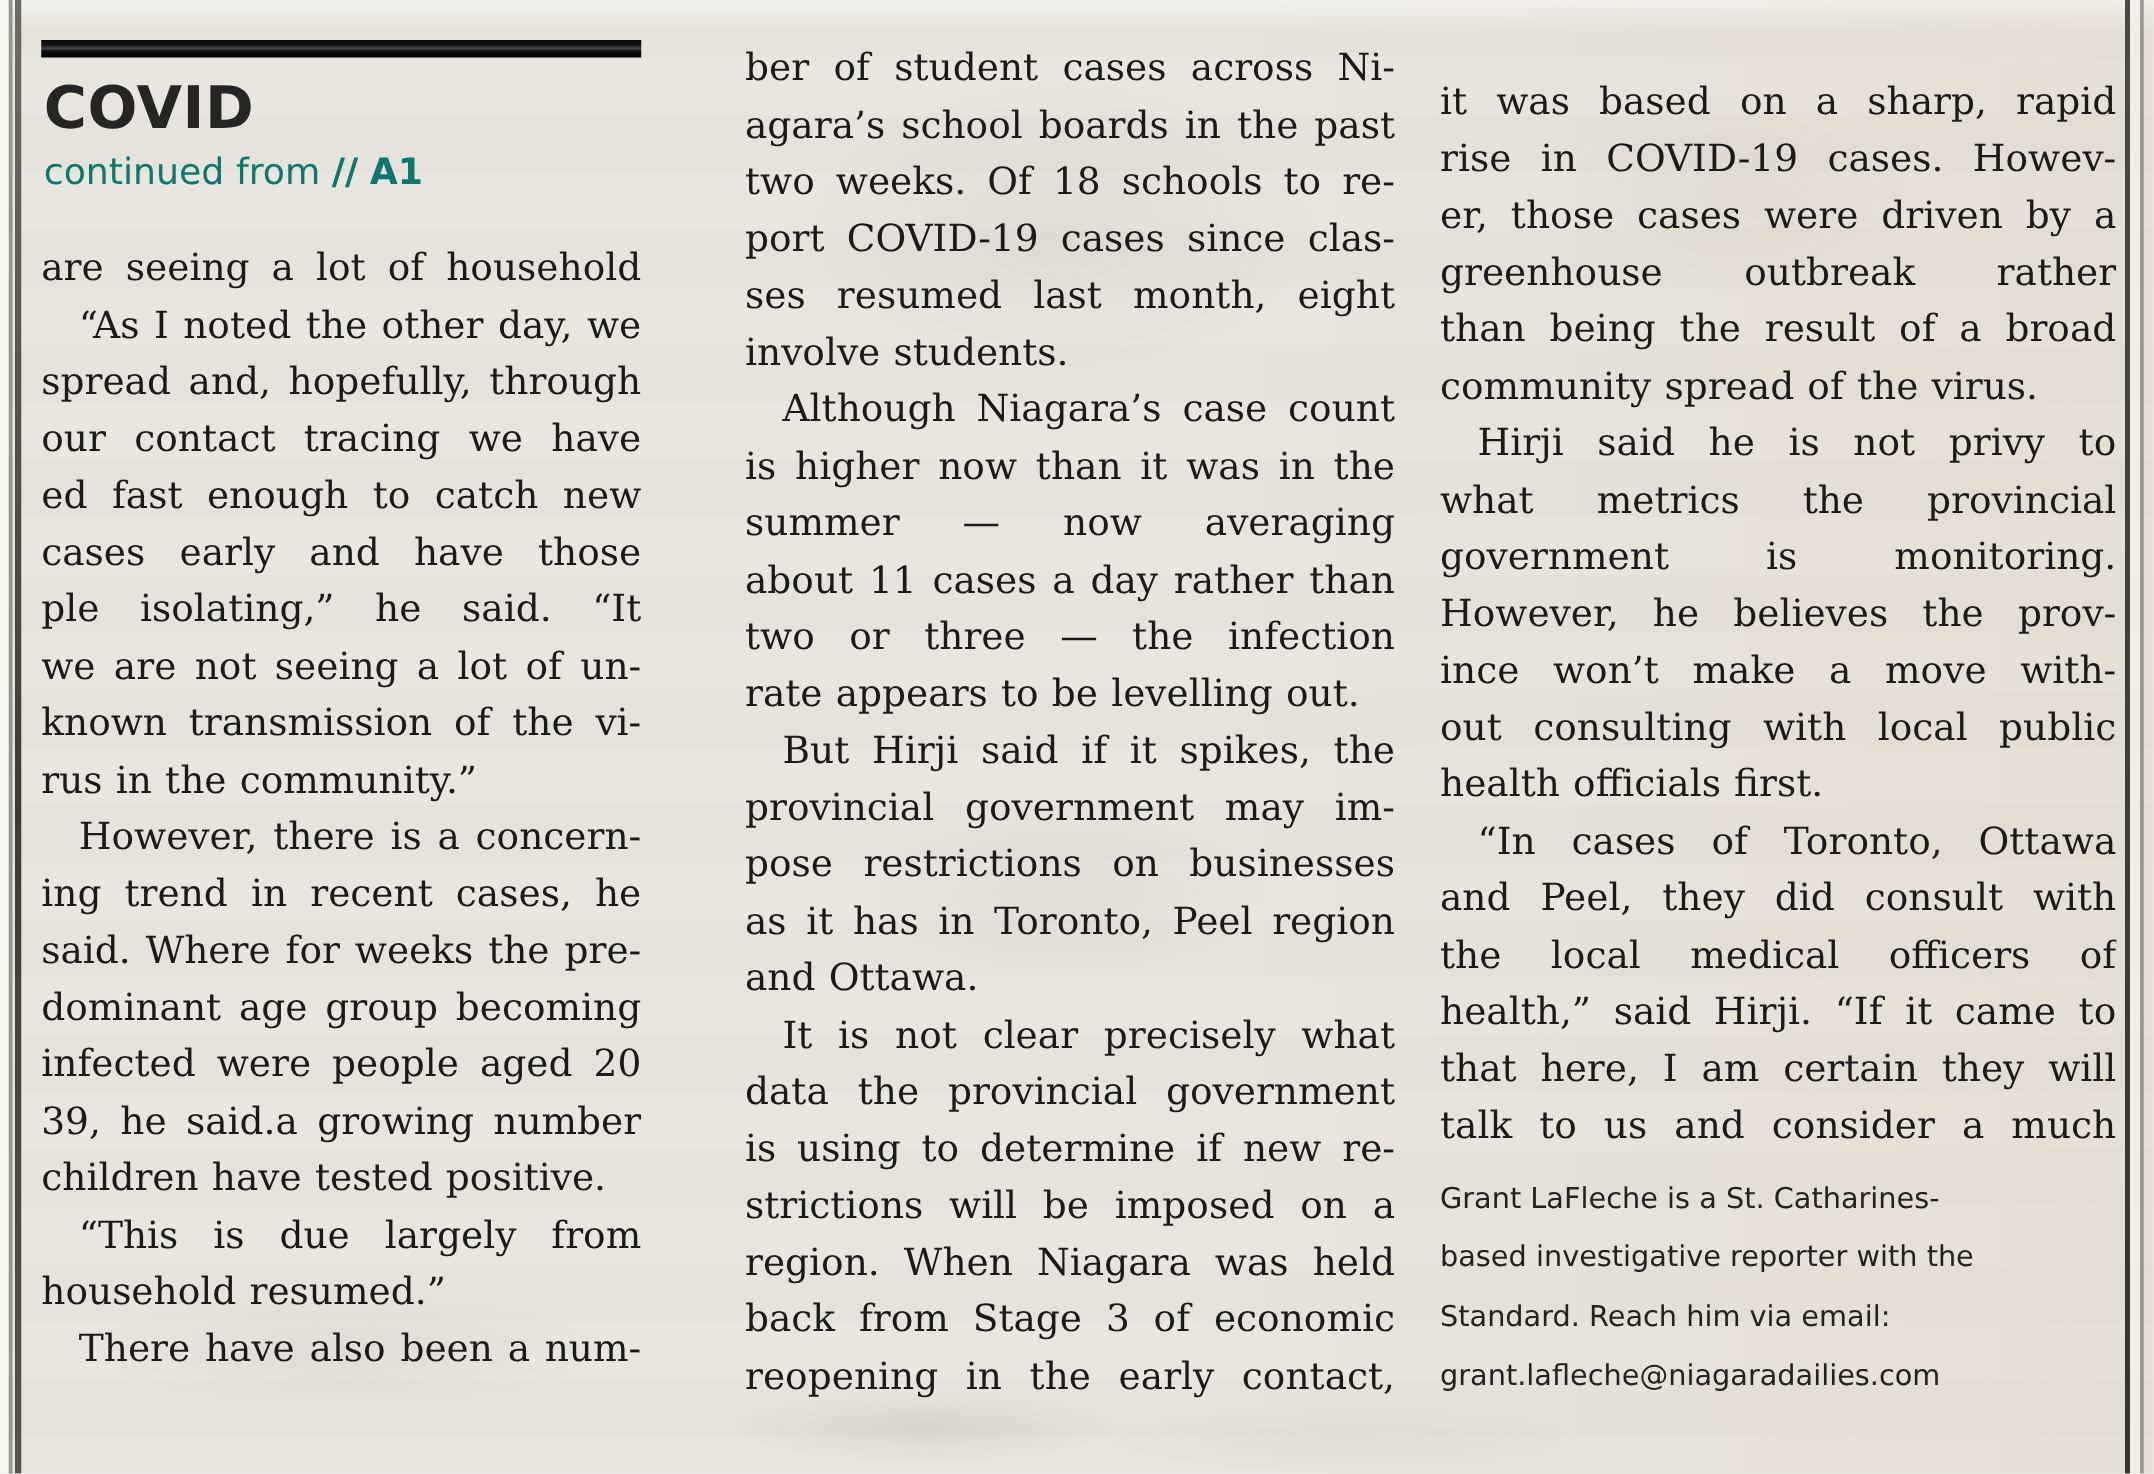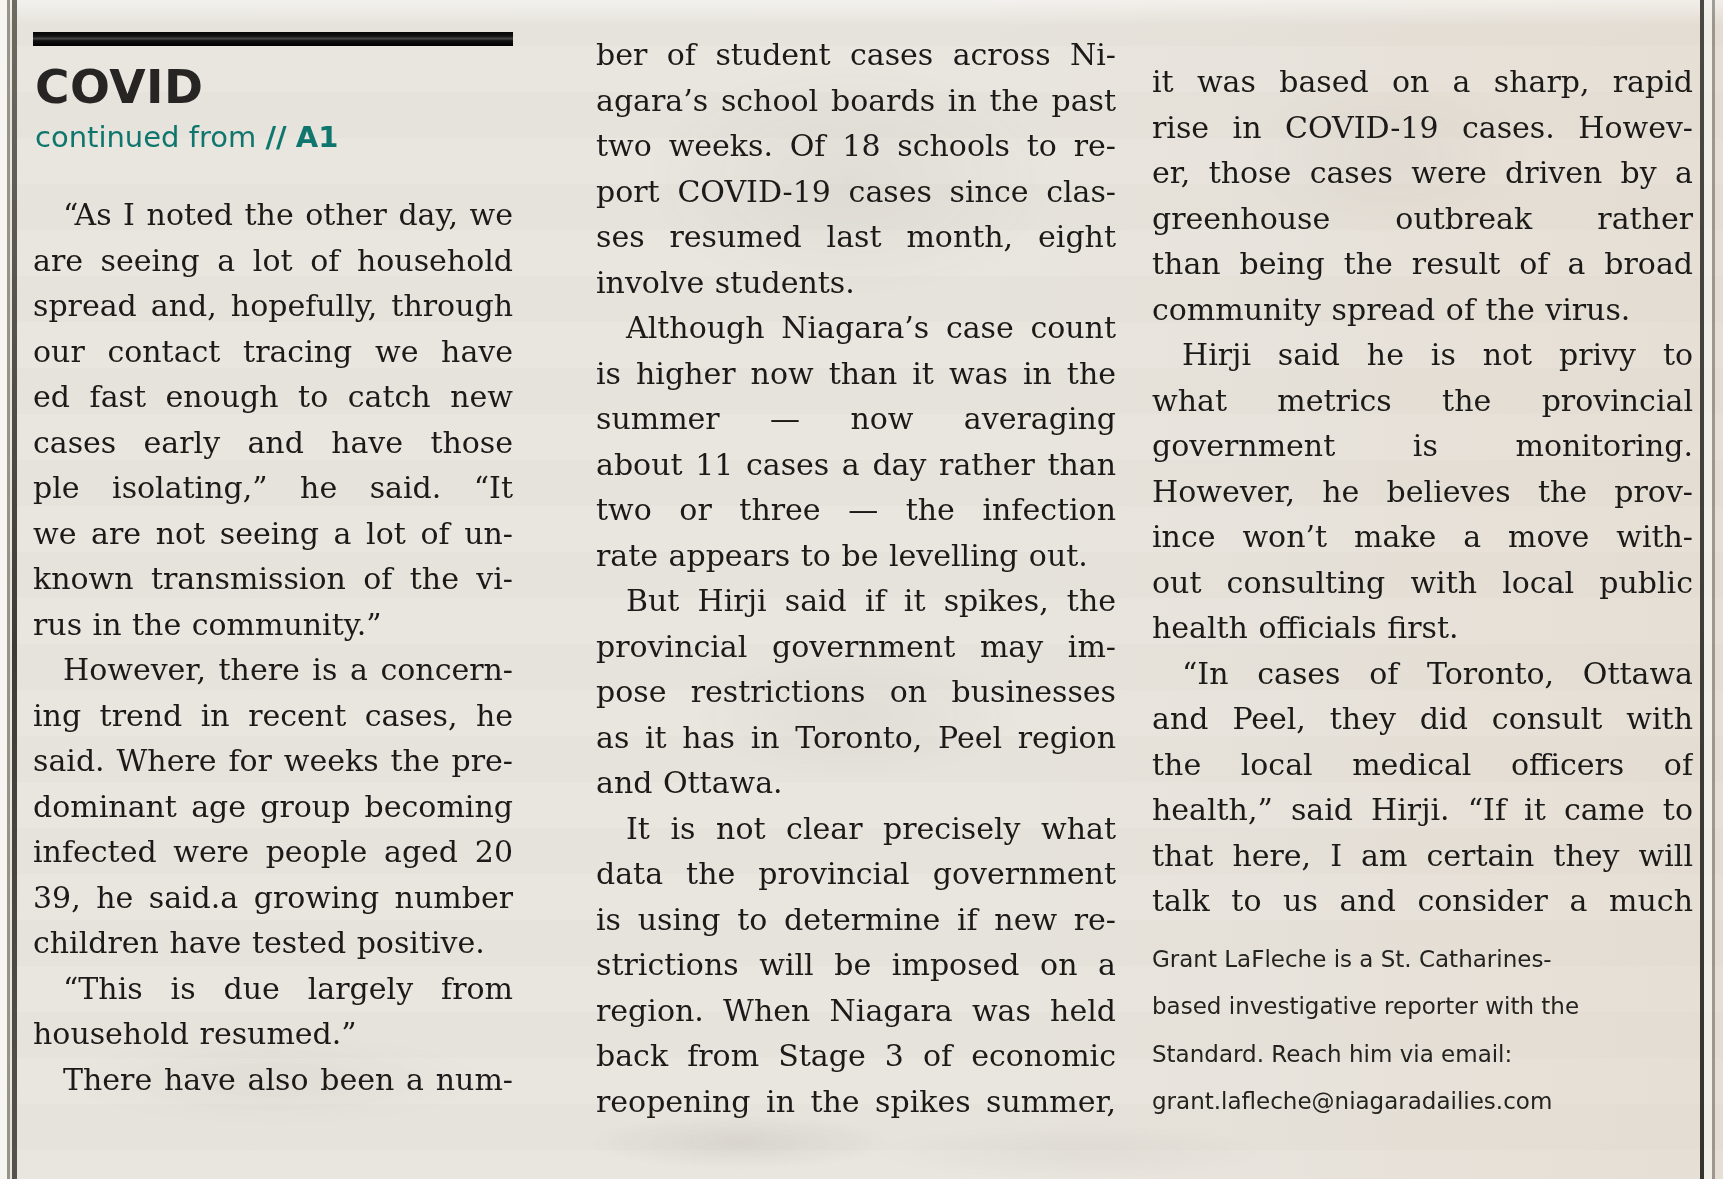--- a/index.html
+++ b/index.html
@@ -75,22 +75,22 @@
 
   <div class="col col1">
     <div class="topbar"></div>
     <div class="section-title">COVID</div>
     <div class="continued">
       <span>continued from</span>
       <span class="b">//</span>
       <span class="b">A1</span>
     </div>
     <div class="body-lines">
+        <div class="line">are seeing a lot of household</div>
         <div class="line indent">“As I noted the other day, we</div>
-        <div class="line">are seeing a lot of household</div>
         <div class="line">spread and, hopefully, through</div>
         <div class="line">our contact tracing we have act-</div>
         <div class="line">ed fast enough to catch new</div>
         <div class="line">cases early and have those peo-</div>
         <div class="line">ple isolating,” he said. “It means</div>
         <div class="line">we are not seeing a lot of un-</div>
         <div class="line">known transmission of the vi-</div>
         <div class="line end">rus in the community.”</div>
         <div class="line indent">However, there is a concern-</div>
         <div class="line">ing trend in recent cases, he</div>
@@ -122,21 +122,21 @@
       <div class="line">provincial government may im-</div>
       <div class="line">pose restrictions on businesses</div>
       <div class="line">as it has in Toronto, Peel region</div>
       <div class="line end">and Ottawa.</div>
       <div class="line indent">It is not clear precisely what</div>
       <div class="line">data the provincial government</div>
       <div class="line">is using to determine if new re-</div>
       <div class="line">strictions will be imposed on a</div>
       <div class="line">region. When Niagara was held</div>
       <div class="line">back from Stage 3 of economic</div>
-      <div class="line">reopening in the spikes summer,</div>
+      <div class="line">reopening in the early contact,</div>
     </div>
 
   <div class="col col3">
       <div class="line">it was based on a sharp, rapid</div>
       <div class="line">rise in COVID-19 cases. Howev-</div>
       <div class="line">er, those cases were driven by a</div>
       <div class="line">greenhouse outbreak rather</div>
       <div class="line">than being the result of a broad</div>
       <div class="line end">community spread of the virus.</div>
       <div class="line indent">Hirji said he is not privy to</div>

